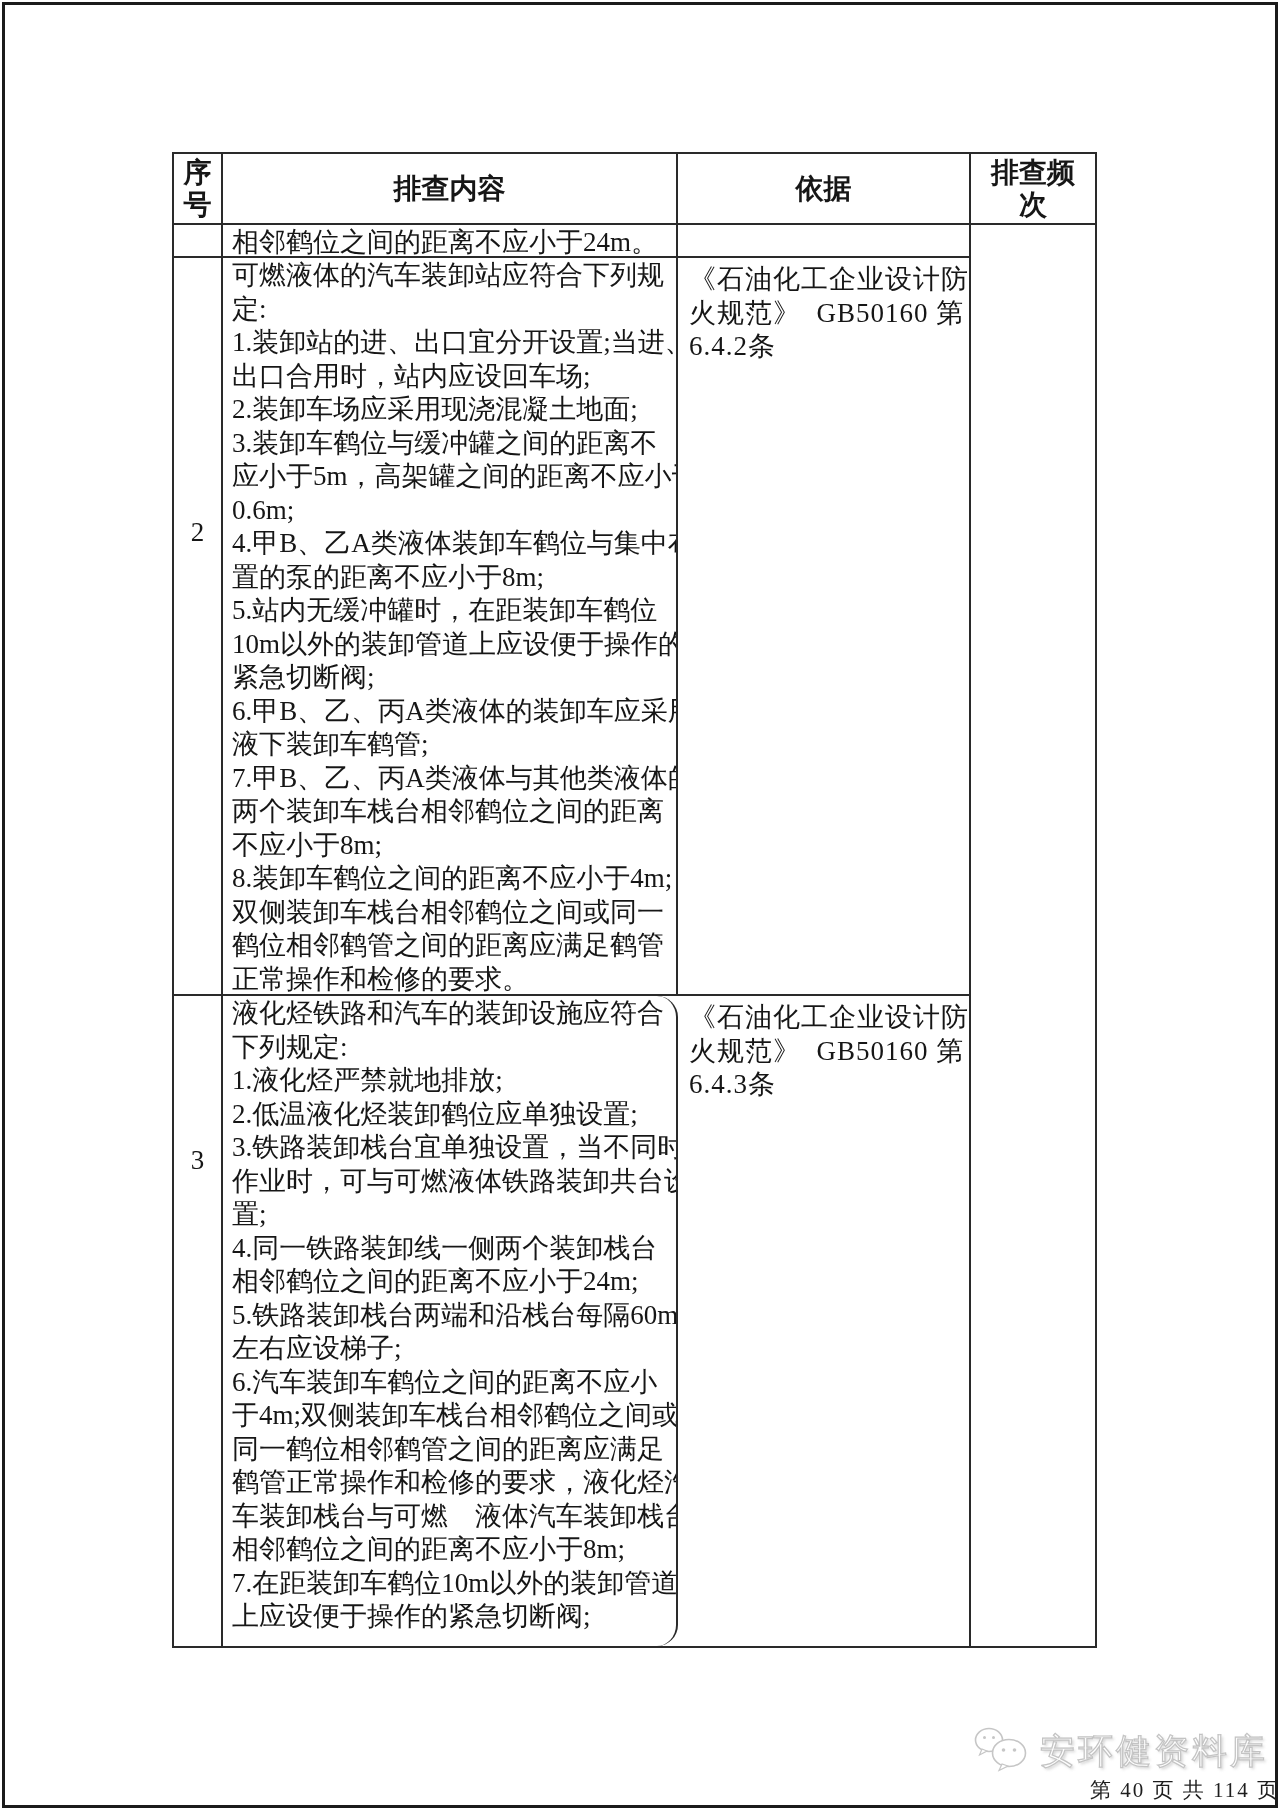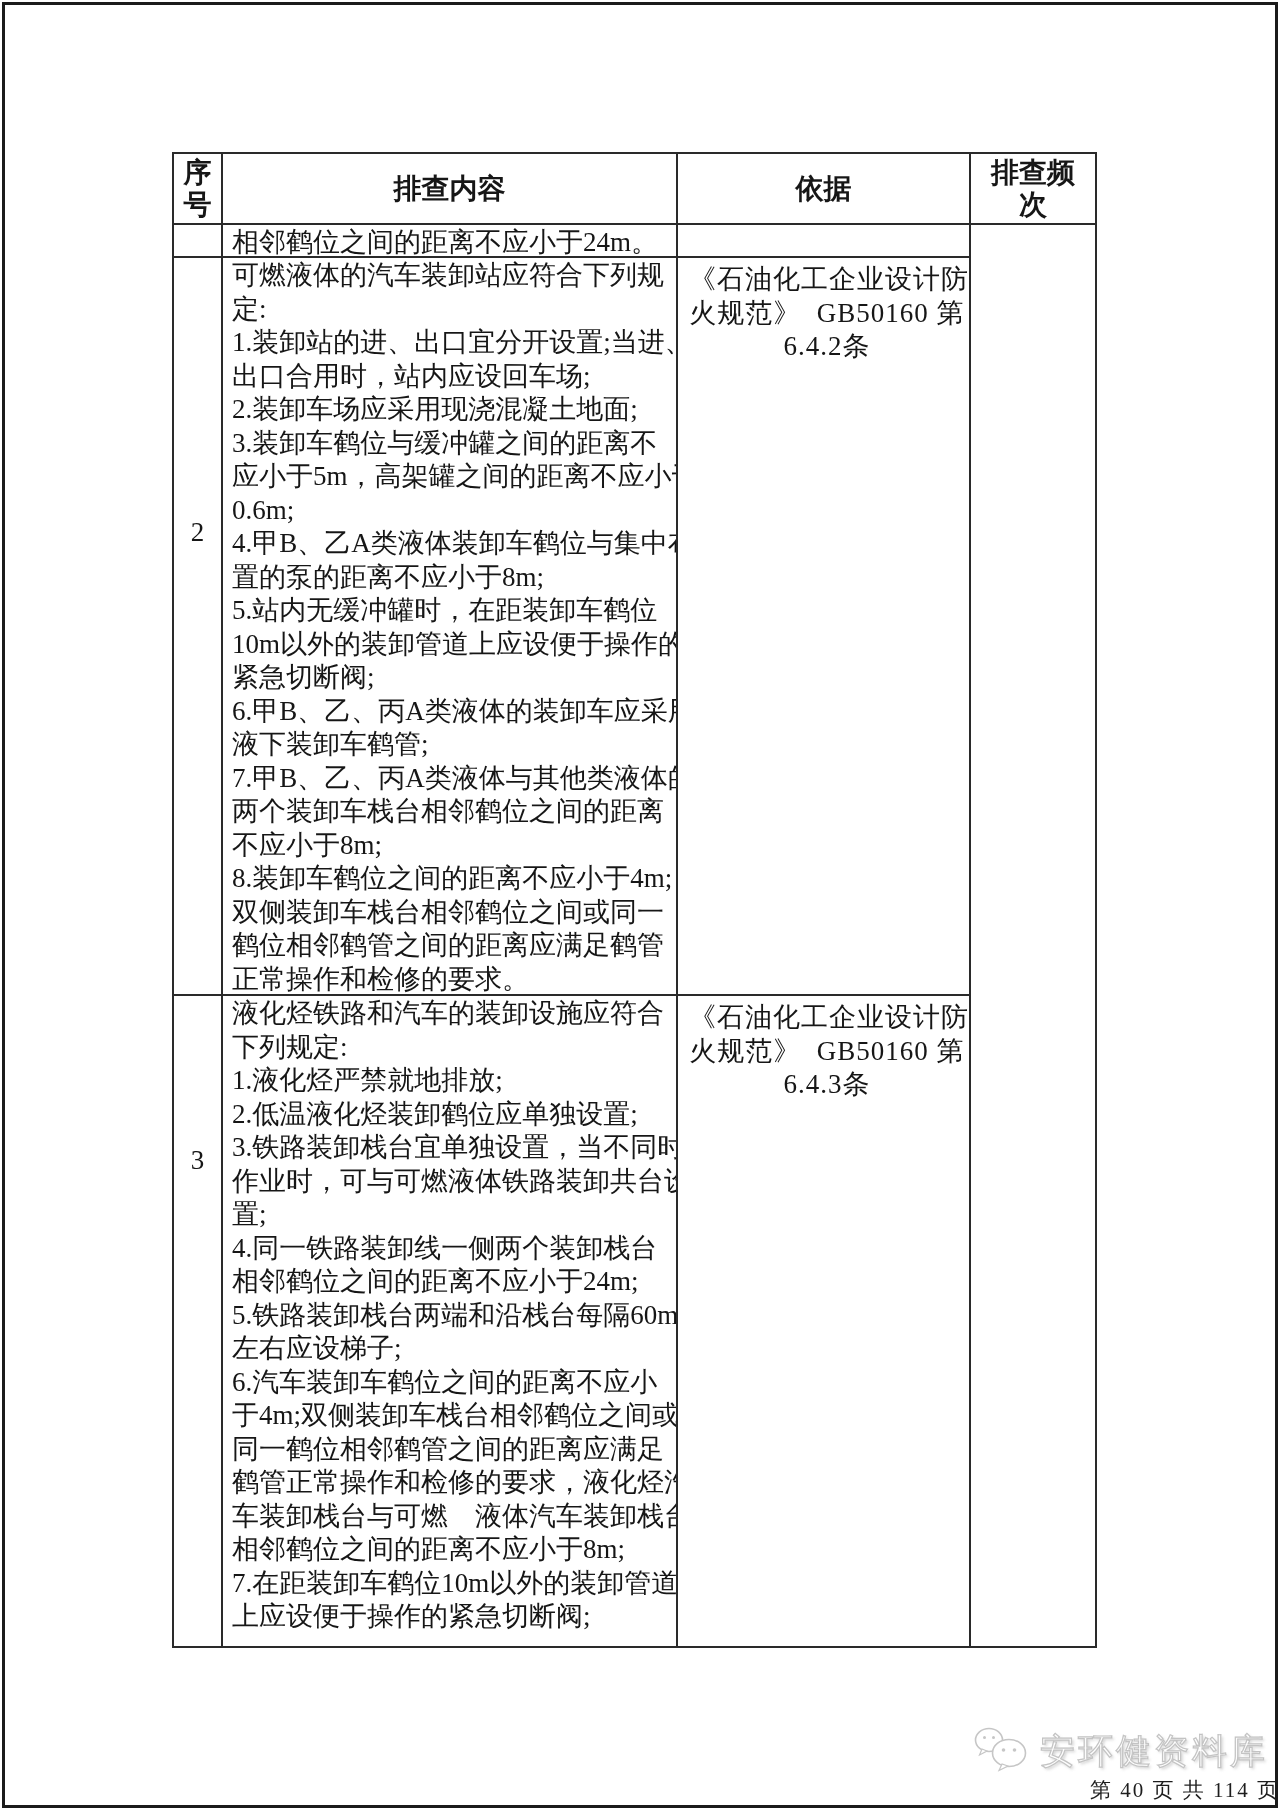--- a/index.html
+++ b/index.html
@@ -35,21 +35,21 @@
   }
   .serial{
     display:flex;justify-content:center;align-items:flex-start;
   }
   .serial.s2{padding-top:258px;}
   .serial.s3{padding-top:148px;}
   .content{
     white-space:pre;padding:1px 6px 16px 9px;
   }
   .basis{
-    white-space:pre;padding:5px 4px 0 11px;letter-spacing:1px;text-align:center;
+    white-space:pre;padding:5px 4px 0 11px;letter-spacing:1px;
   }
   .freq{
     grid-column:4;grid-row:2 / span 3;border-right:none;border-bottom:none;
   }
   
   .footer{
     position:absolute;top:1776px;left:0;width:100%;
     text-align:right;font-size:21px;letter-spacing:2px;color:#1d1d1d;
   }
   
@@ -107,21 +107,21 @@
 不应小于8m;
 8.装卸车鹤位之间的距离不应小于4m;
 双侧装卸车栈台相邻鹤位之间或同一
 鹤位相邻鹤管之间的距离应满足鹤管
 正常操作和检修的要求。</div>
   <div class="cell basis" style="grid-column:3;grid-row:3;">《石油化工企业设计防
 火规范》  GB50160 第
 6.4.2条</div>
 
   <div class="cell serial s3 last-row" style="grid-column:1;grid-row:4;">3</div>
-  <div class="cell content last-row" style="grid-column:2;grid-row:4;">液化烃铁路和汽车的装卸设施应符合
+  <div class="cell content last-row" style="grid-column:2;grid-row:4;border-radius:21px;">液化烃铁路和汽车的装卸设施应符合
 下列规定:
 1.液化烃严禁就地排放;
 2.低温液化烃装卸鹤位应单独设置;
 3.铁路装卸栈台宜单独设置，当不同时
 作业时，可与可燃液体铁路装卸共台设
 置;
 4.同一铁路装卸线一侧两个装卸栈台
 相邻鹤位之间的距离不应小于24m;
 5.铁路装卸栈台两端和沿栈台每隔60m
 左右应设梯子;

